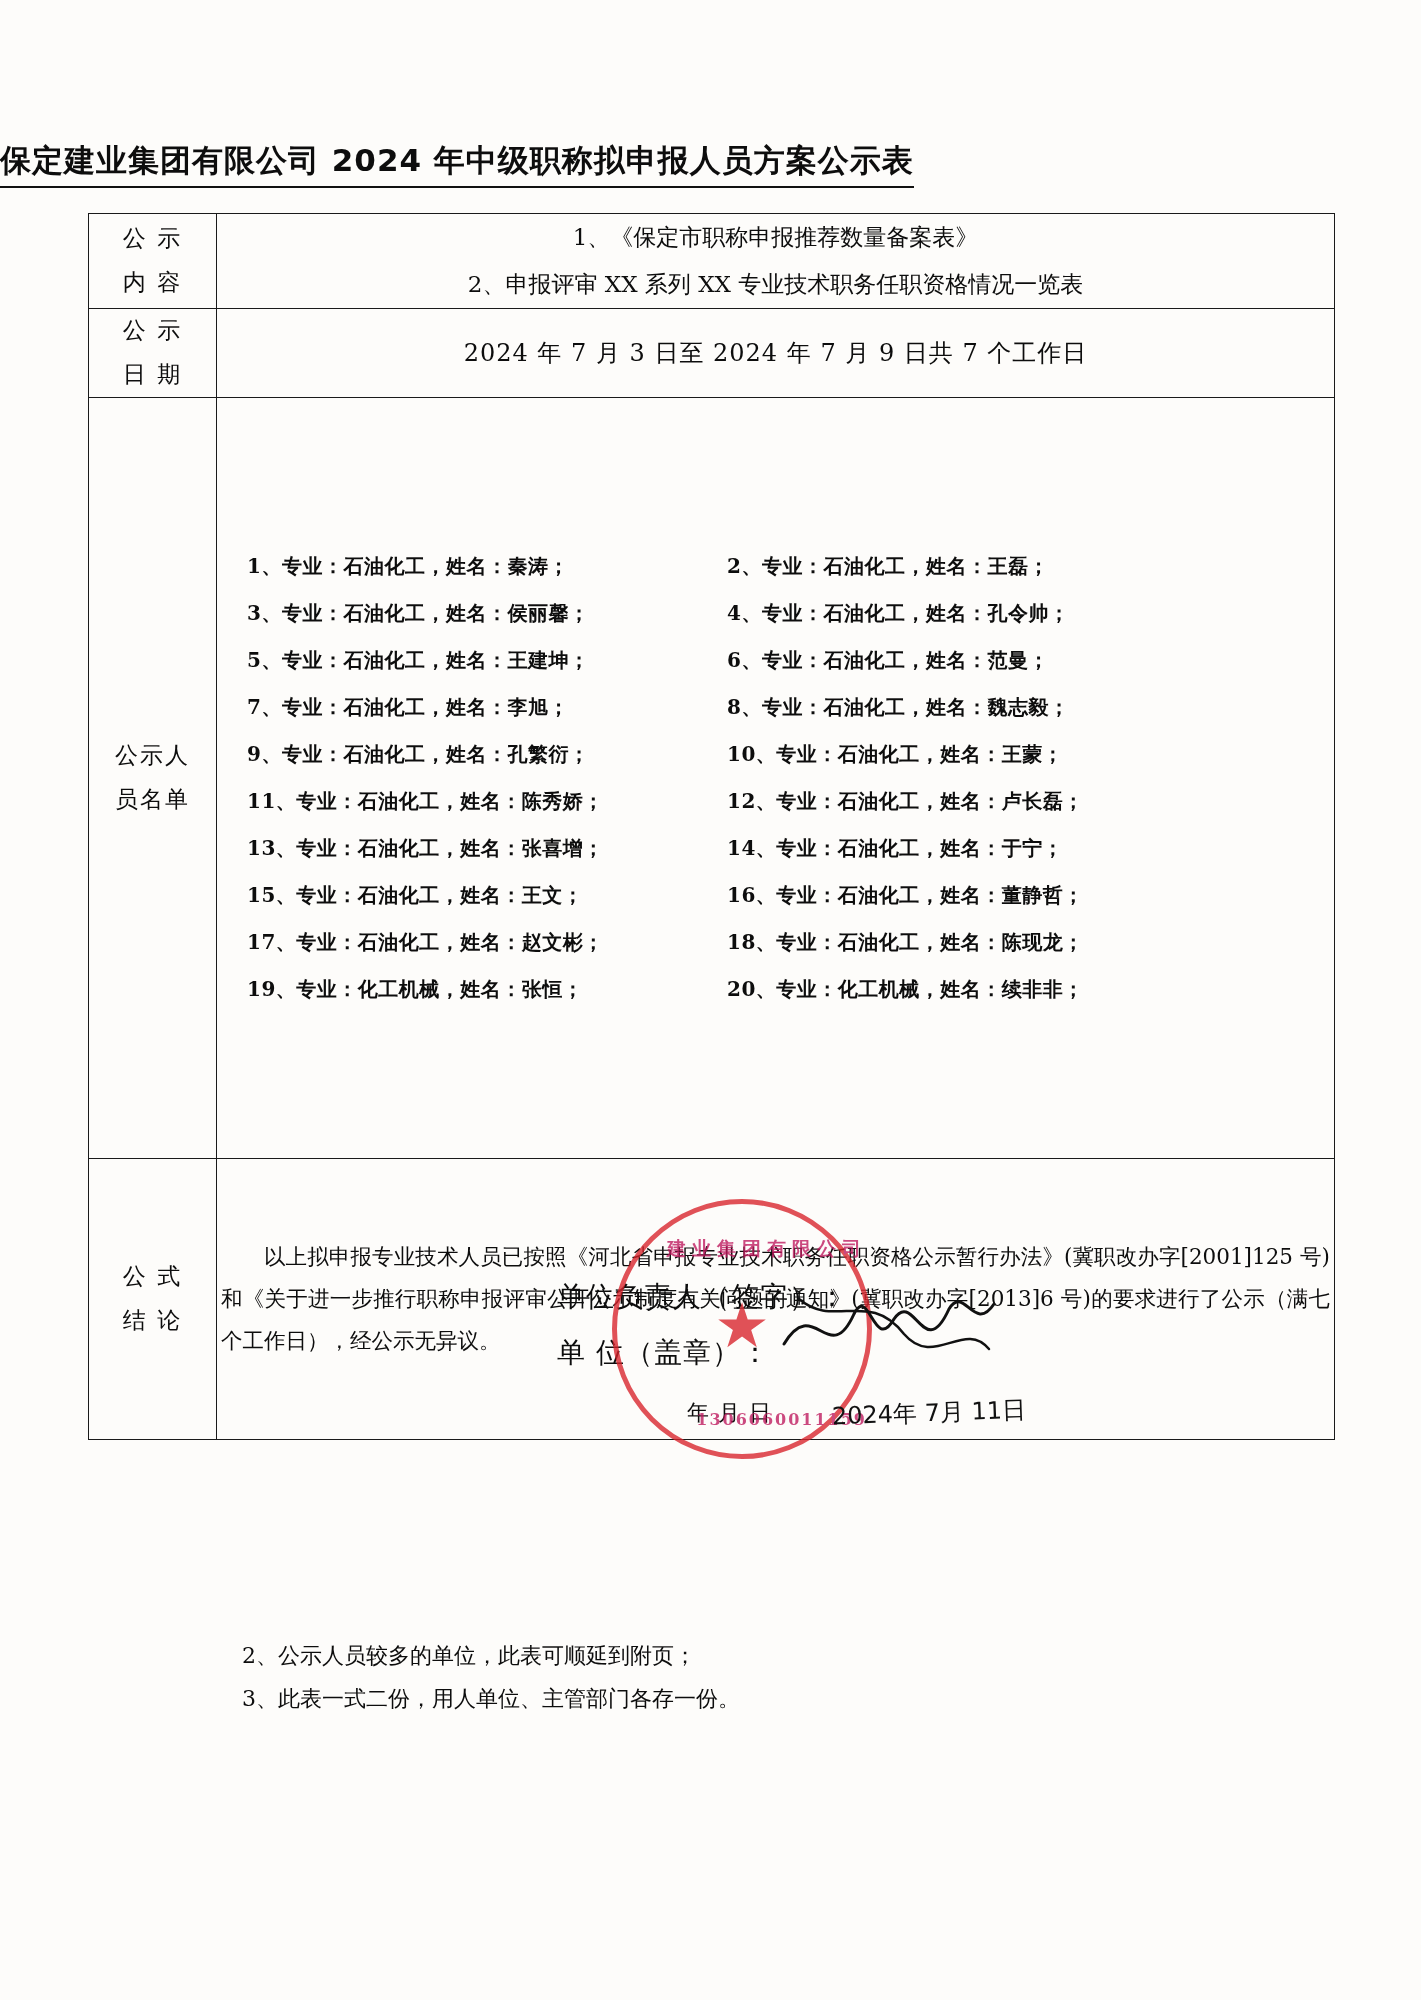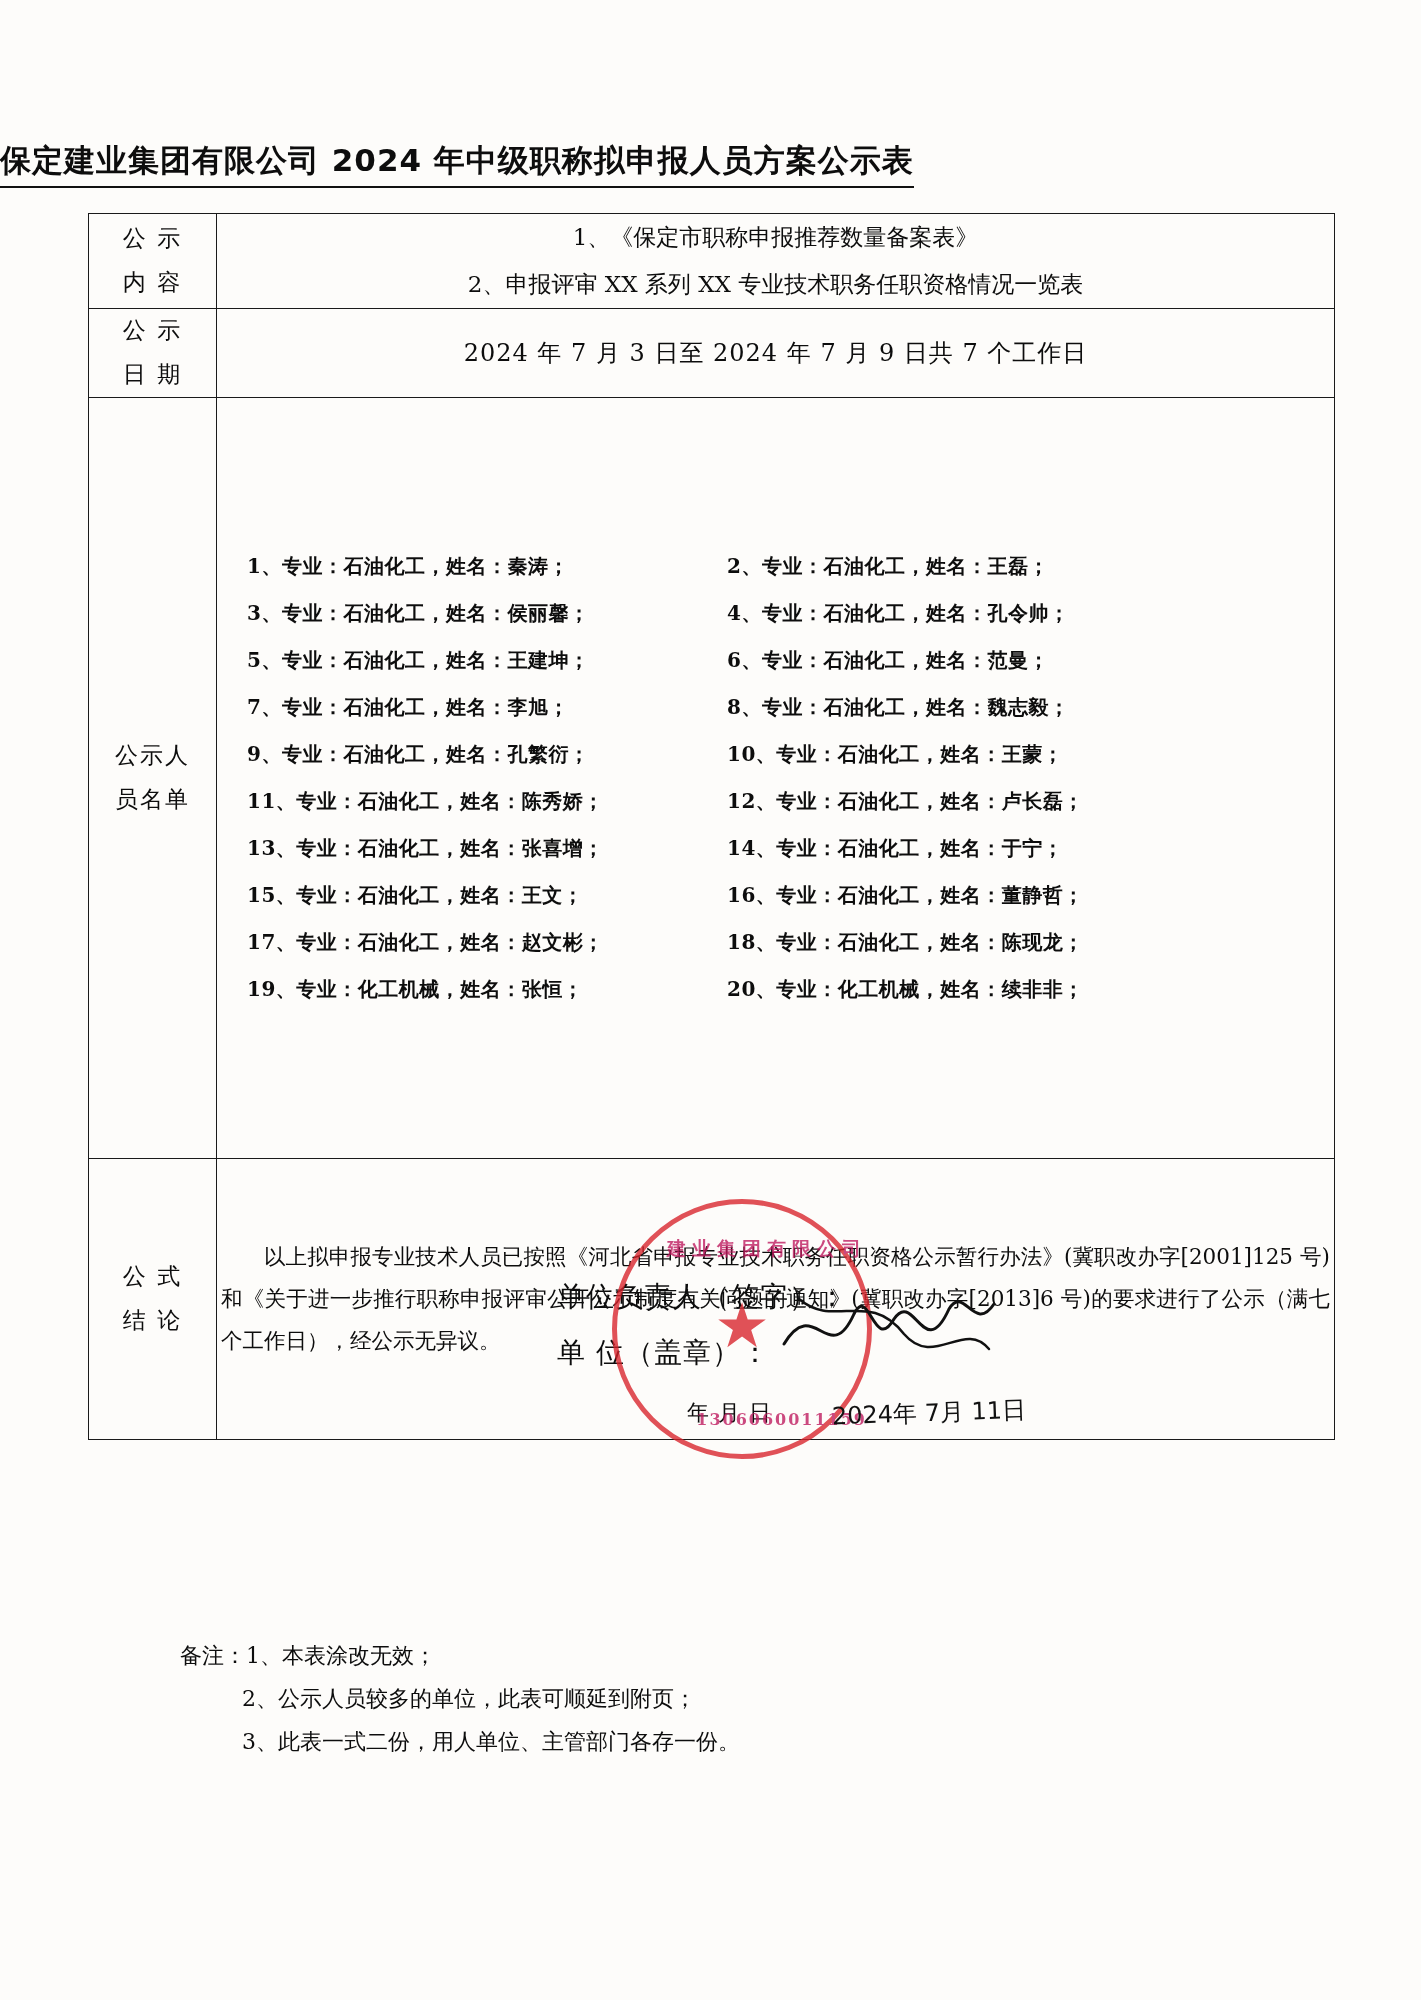--- a/index.html
+++ b/index.html
@@ -294,20 +294,17 @@
             <path d="M25,25 C60,55 95,15 130,60 C160,95 190,45 215,75" stroke="#111" stroke-width="2.5" fill="none" stroke-linecap="round"></path>
           </svg>
 
           <div class="handwritten-date">2024年 7月 11日</div>
         </td>
       </tr>
     </tbody>
   </table>
 
   <div class="remarks">
-    <div class="r-line">
-      <span>备注：</span><span>1、本表涂改无效；</span>
-    </div>
     <div class="r-line indent">2、公示人员较多的单位，此表可顺延到附页；</div>
     <div class="r-line indent">3、此表一式二份，用人单位、主管部门各存一份。</div>
   </div>
 
 </div>
 
 </body></html>

